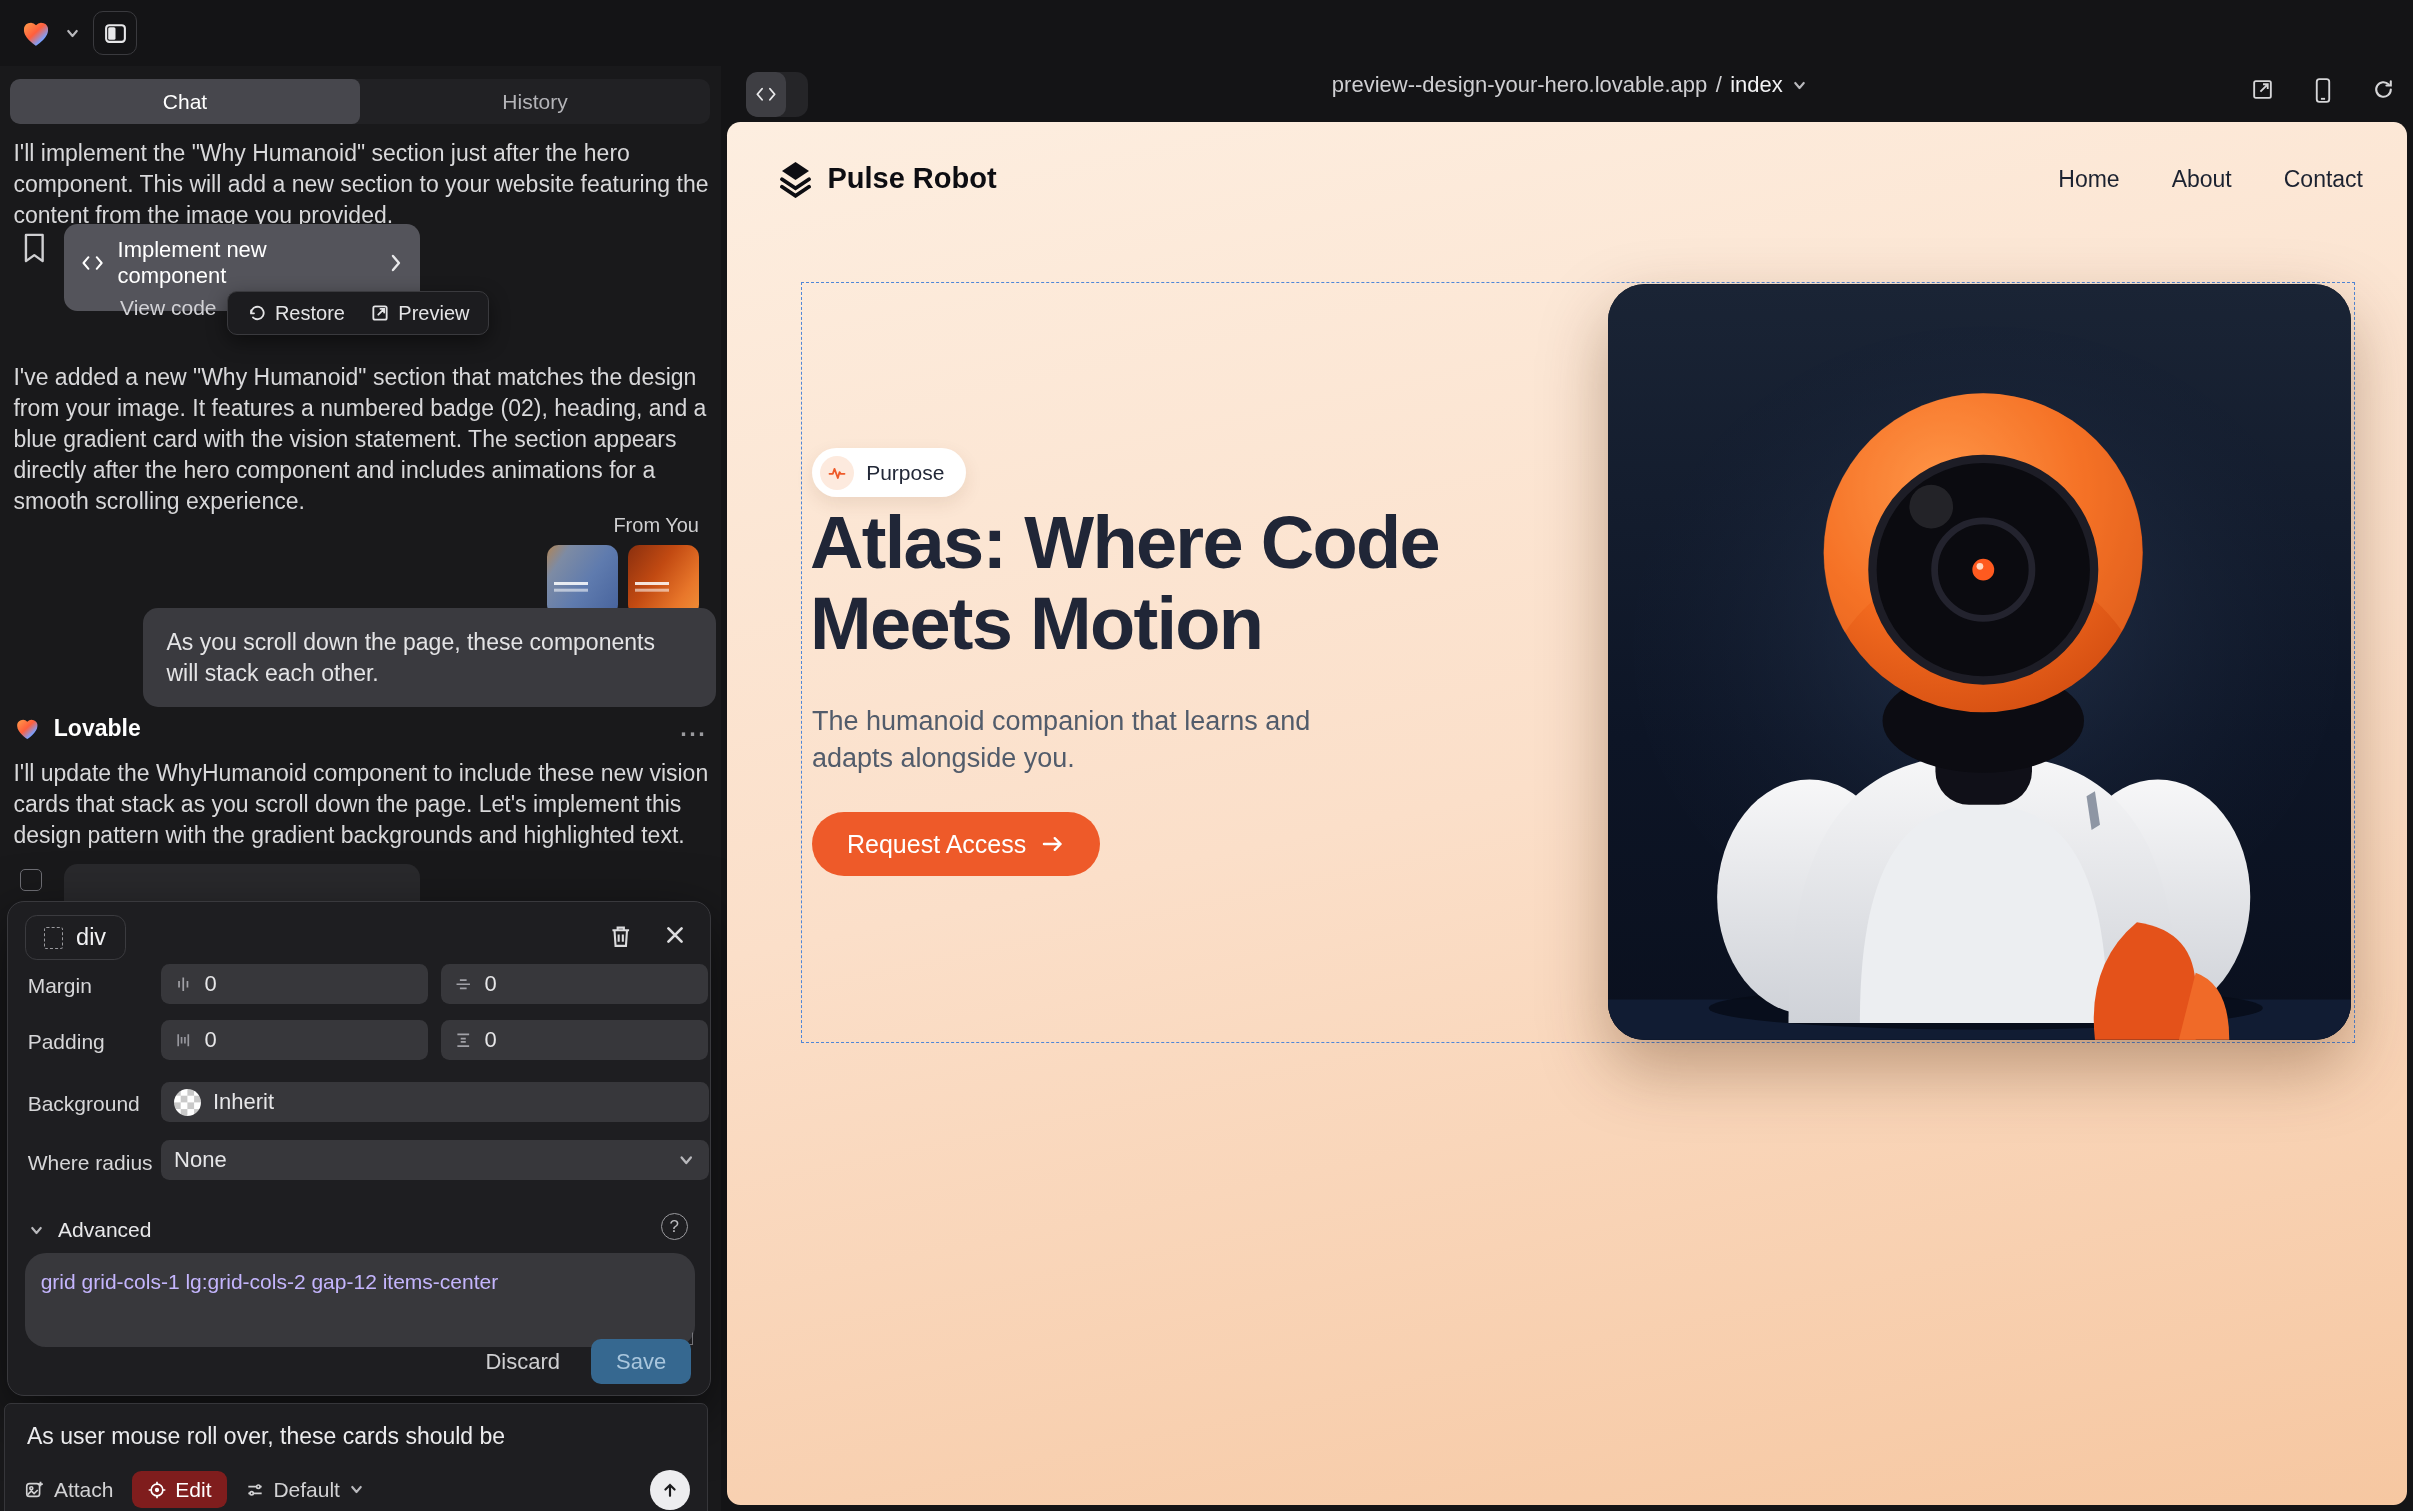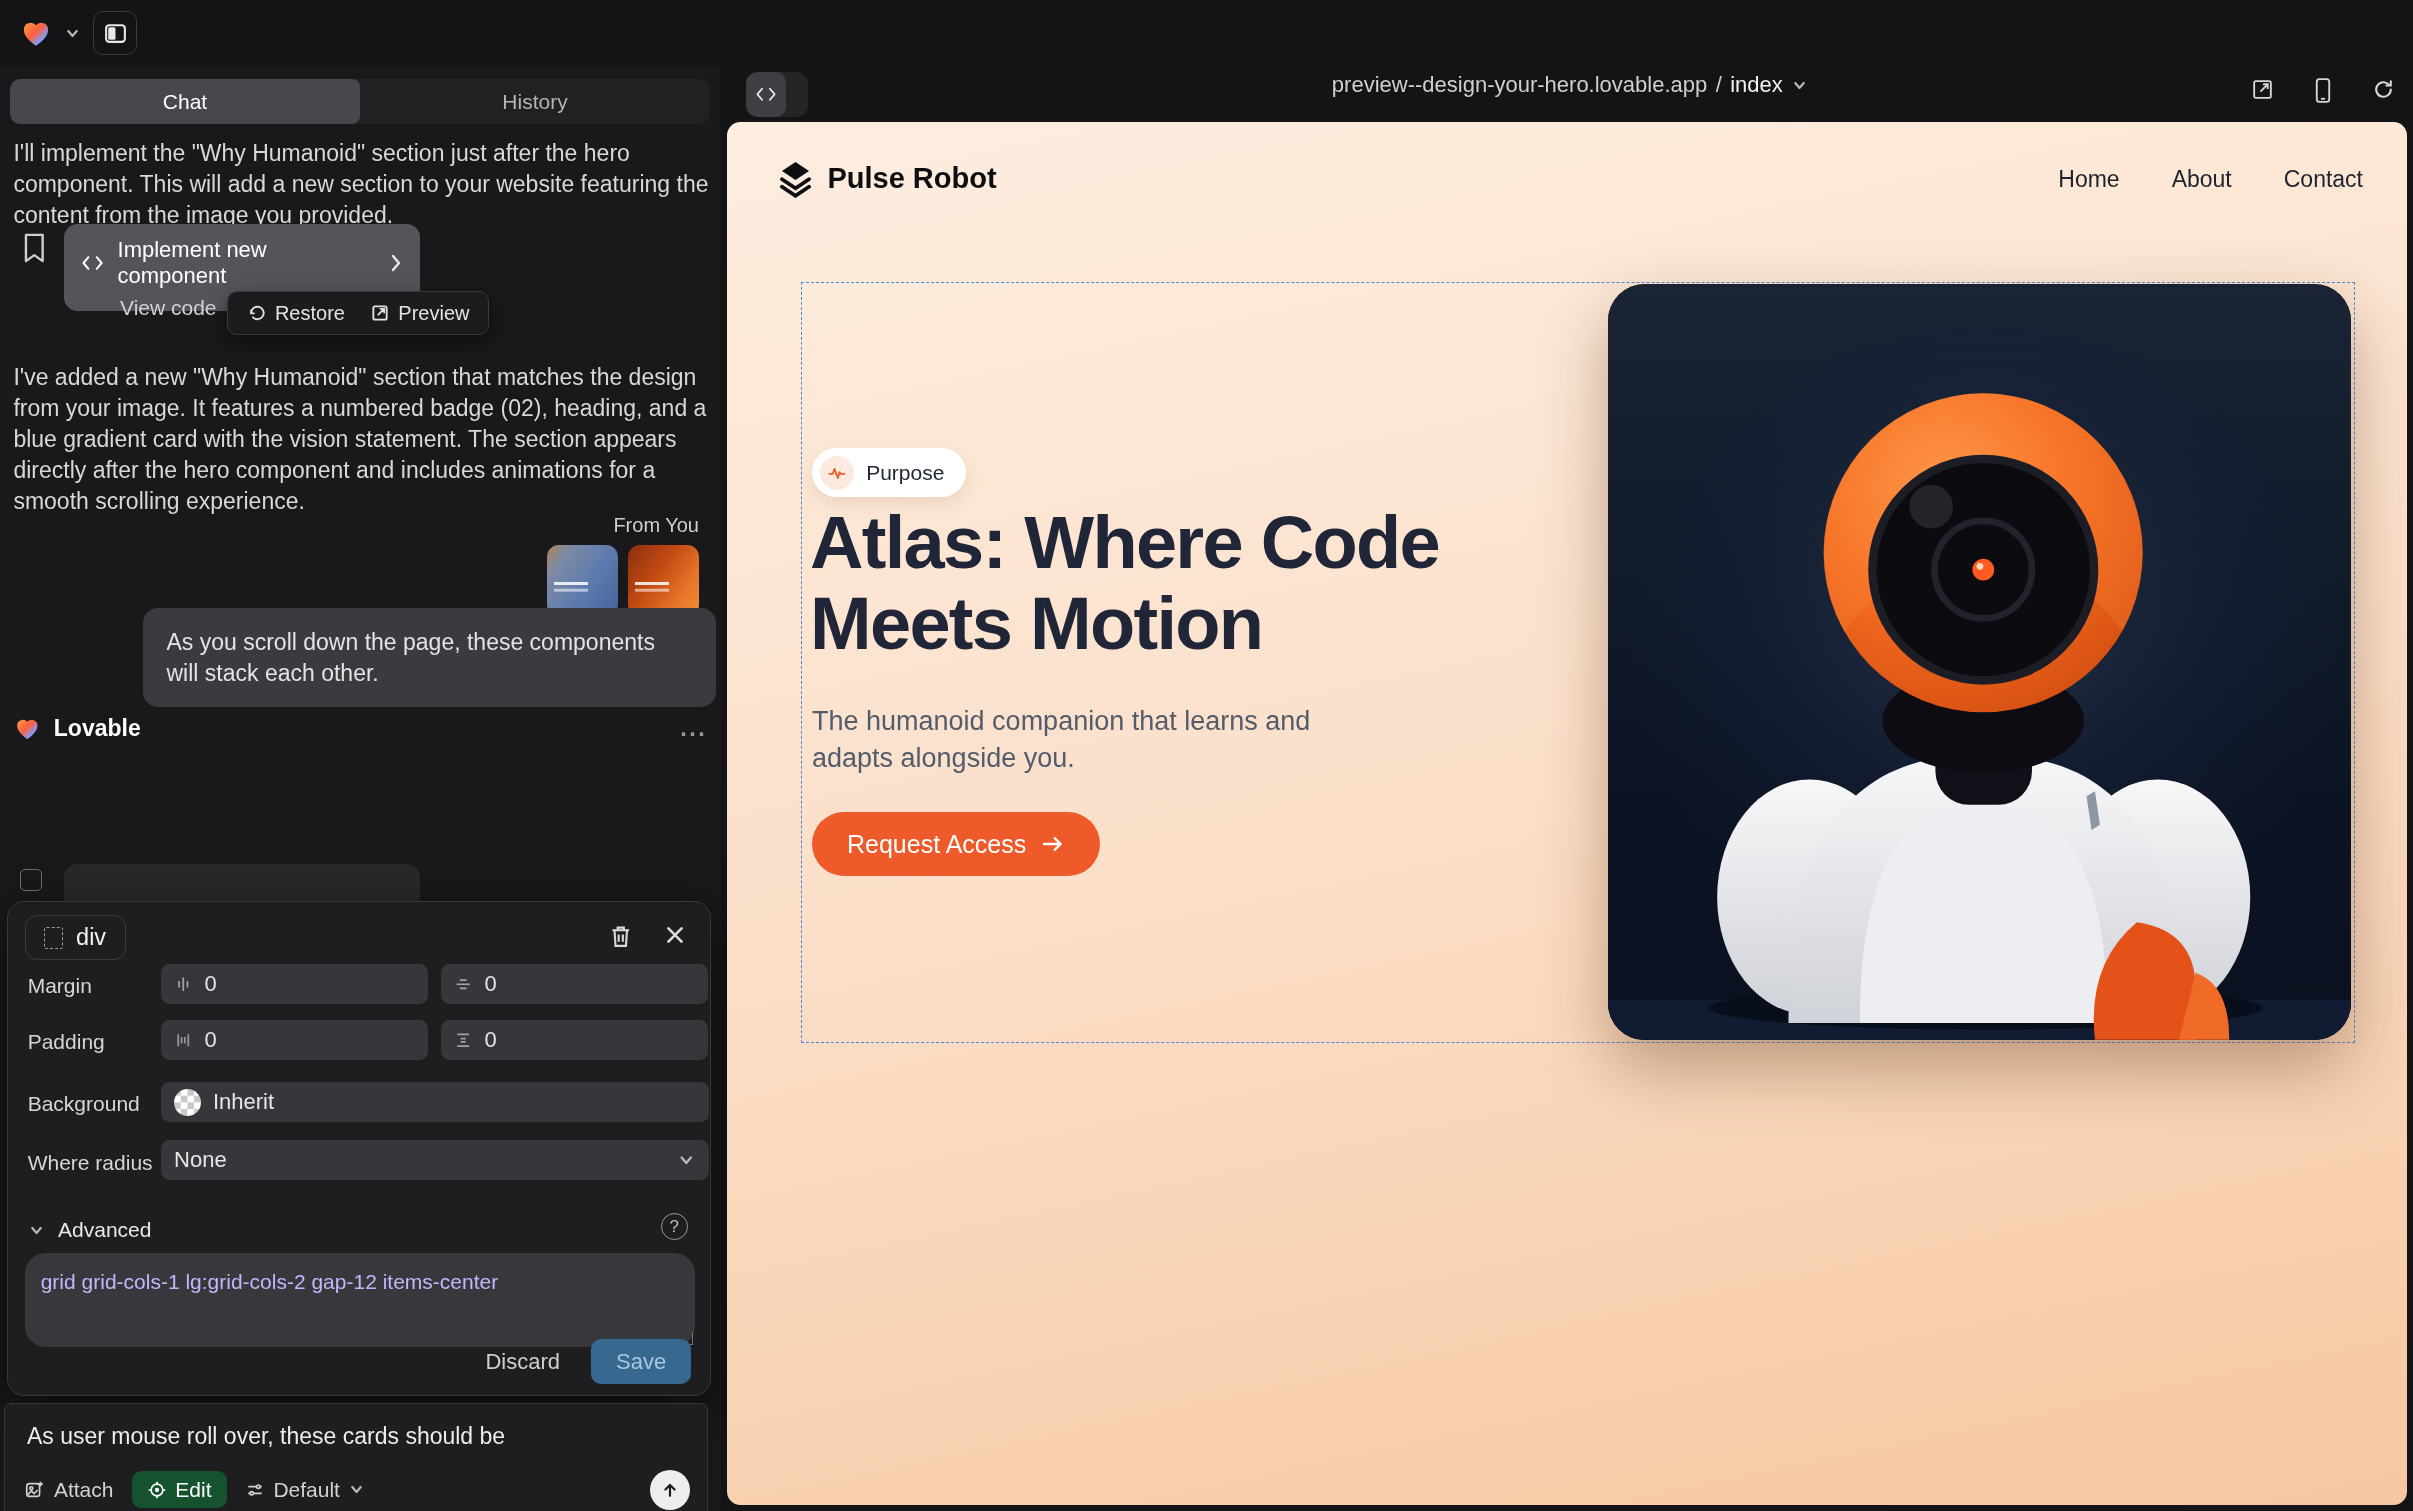--- a/index.html
+++ b/index.html
@@ -59,21 +59,21 @@
   .resize-handle{position:absolute;right:6.7px;bottom:6.7px;width:13.4px;height:13.4px;border-right:1.7px solid #8a8a90;border-bottom:1.7px solid #8a8a90;opacity:.8;clip-path:polygon(100% 0,100% 100%,0 100%);}
   .insp-footer{position:absolute;right:18.5px;top:437px;display:flex;align-items:center;gap:25px;}
   .discard-btn{color:#cfcfd1;font-size:22px;background:none;border:none;}
   .save-btn{height:45px;background:#366890;border:none;border-radius:10px;color:#a9c6dd;font-size:22px;padding:0 25px;}
 
   
   .composer{position:absolute;left:4px;top:1337px;width:704px;height:118px;background:#1e1e21;border:0.8px solid #36363a;border-radius:7px;}
   .composer-text{position:absolute;left:22px;top:18.5px;color:#ececee;font-size:23px;}
   .composer-row{position:absolute;left:18.5px;bottom:11.8px;display:flex;align-items:center;gap:18.5px;}
   .comp-tool{display:flex;align-items:center;gap:8.4px;color:#d2d2d4;font-size:21px;}
-  .edit-pill{height:37px;background:#14532d;border-radius:9.2px;display:flex;align-items:center;gap:8.4px;padding:0 15px;color:#ffffff;font-size:21px;}
+  .edit-pill{height:37px;background:#7f1d1d;border-radius:9.2px;display:flex;align-items:center;gap:8.4px;padding:0 15px;color:#ffffff;font-size:21px;}
   .send-btn{position:absolute;right:17px;bottom:10px;width:40px;height:40px;border-radius:50%;background:#ededef;display:flex;align-items:center;justify-content:center;color:#1b1b1d;}
 
   
   .preview-bar{position:absolute;left:727px;top:0;width:1686px;height:122px;background:#141416;}
   .code-toggle{position:absolute;left:18.5px;top:72px;width:62px;height:45px;background:#252528;border-radius:11.8px;overflow:hidden;display:flex;}
   .code-toggle .seg1{width:40px;background:#3e3e43;display:flex;align-items:center;justify-content:center;color:#e8e8ea;border-radius:10px;}
   .url-row{position:absolute;left:0;top:72px;width:100%;display:flex;align-items:center;justify-content:center;gap:8.4px;color:#cfcfd2;font-size:22px;}
   .url-page{color:#f2f2f4;}
   .pv-icons{position:absolute;right:17px;top:77px;display:flex;gap:37px;color:#d6d6d8;}
 
@@ -229,20 +229,21 @@
     <div class="bubble">As you scroll down the page, these components will stack each other.</div>
 
     <div class="lovable-row">
       <svg width="28.6" height="28.6" viewBox="0 0 24 24">
         <path fill="url(#hg)" d="M12 21s-8.5-5.4-8.5-11A4.8 4.8 0 0 1 12 6.6 4.8 4.8 0 0 1 20.5 10c0 5.6-8.5 11-8.5 11z"></path>
       </svg>
       <span>Lovable</span>
       <span class="dots">...</span>
     </div>
 
+    <div class="msg" style="top:692px;">I'll update the WhyHumanoid component to include these new vision cards that stack as you scroll down the page. Let's implement this design pattern with the gradient backgrounds and highlighted text.</div>
 
     <div class="partial-card"></div>
     <div class="partial-icon"></div>
 
     <div class="inspector">
       <div class="tag-pill">
         <div class="dashed-sq"></div>
         <span>div</span>
       </div>
       <div class="insp-icons">

